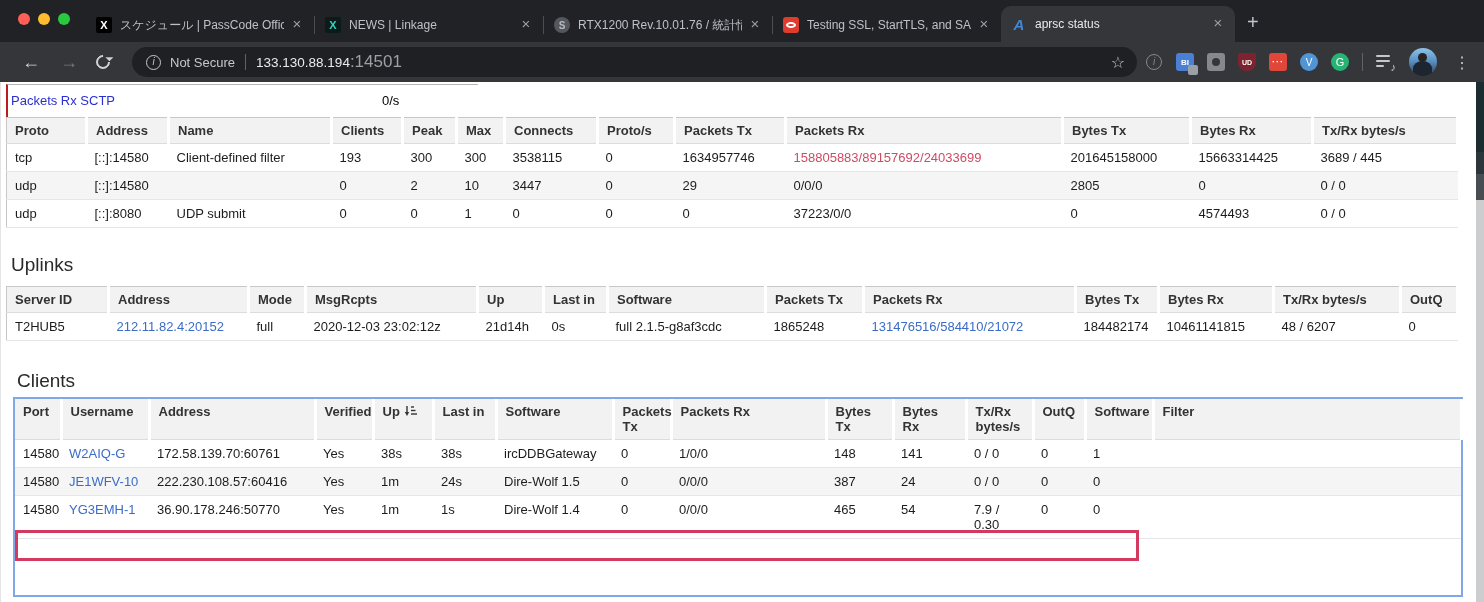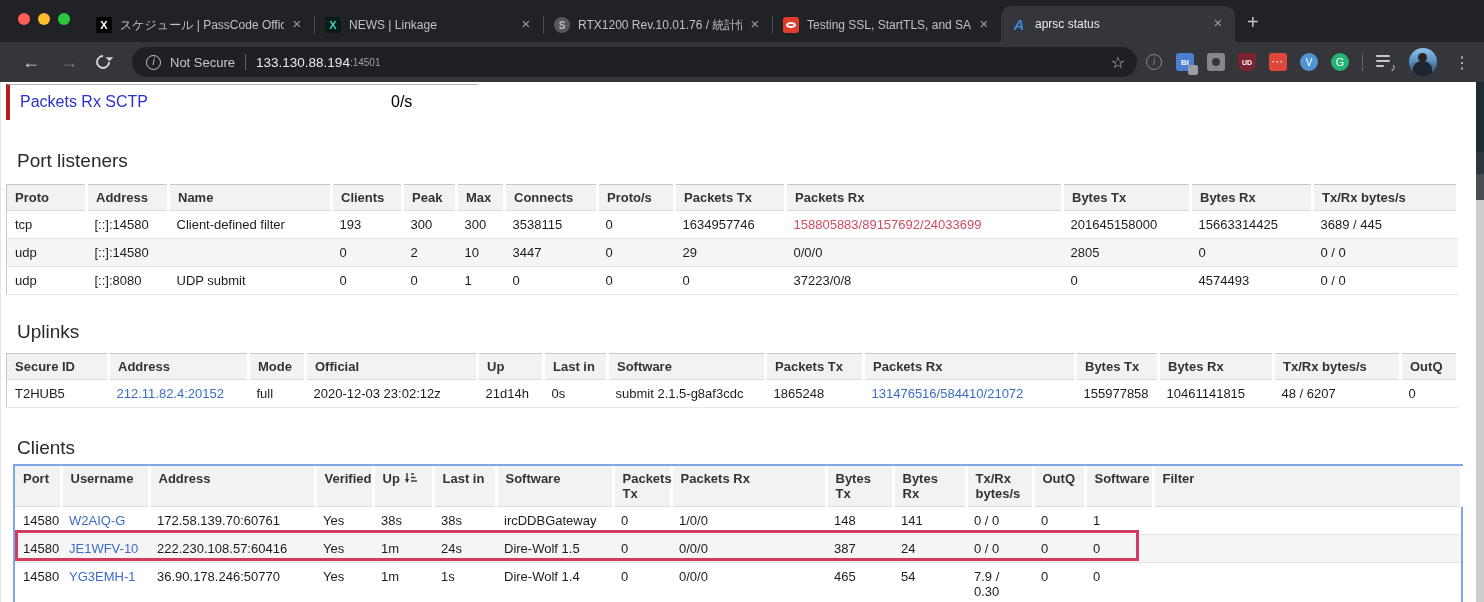--- a/index.html
+++ b/index.html
@@ -30,21 +30,21 @@
   .toolbar { height:40px; background:#34363a; display:flex; align-items:center; padding:0 10px 0 12px; }
   .navbtn { color:#cfd1d4; font-size:18px; padding:0 10px; }
   .navbtn.dim { color:#77797d; }
   .reload { width:14px; height:14px; border:2px solid #cfd1d4; border-radius:50%; border-top-color:transparent; position:relative; margin:0 12px 0 8px; transform:rotate(45deg); }
   .reload i { position:absolute; right:-3px; top:-4px; width:0; height:0; border:4px solid transparent; border-left-color:#cfd1d4; transform:rotate(45deg); }
   .omnibox { flex:1; background:#1e2023; border-radius:16px; height:30px; margin:0 8px 0 10px; display:flex; align-items:center; padding:0 12px 0 14px; color:#c5c8cb; font-size:13px; }
   .omni-info { width:15px; height:15px; border:1.5px solid #c5c8cb; border-radius:50%; text-align:center; line-height:12px; font-size:10px; font-style:italic; flex:0 0 15px; }
   .sec-label { margin:0 10px 0 9px; }
   .omni-sep { width:1px; height:16px; background:#5f6368; margin-right:10px; }
   .url-host { color:#e8eaed; font-size:13.5px; }
-  .url-port { color:#9aa0a6; font-size:10px; }
+  .url-port { color:#9aa0a6; font-size:17px; }
   .omni-star { margin-left:auto; font-size:16px; color:#c5c8cb; }
   .extrow { display:flex; align-items:center; gap:13px; }
   .ext { width:18px; height:18px; display:flex; align-items:center; justify-content:center; position:relative; }
   .ext-info { width:16px; height:16px; border:1.5px solid #85888c; border-radius:50%; color:#85888c; text-align:center; line-height:13px; font-size:10px; font-style:italic; }
   .ext-bw { background:#4a7fd4; border-radius:3px; color:#fff; font-size:8px; font-weight:bold; }
   .ext-bw b { position:absolute; right:-4px; bottom:-4px; width:10px; height:10px; background:#9aa0a6; border-radius:2px; }
   .ext-cam { background:#85888c; border-radius:3px; }
   .ext-cam i { display:block; width:8px; height:8px; background:#34363a; border-radius:50%; }
   .ext-ud { background:#7b2430; border-radius:2px 2px 45% 45%; color:#fff; font-size:7px; font-weight:bold; }
   .ext-dots { background:#e0473a; border-radius:3px; color:#fff; font-size:9px; font-weight:bold; letter-spacing:1px; }
@@ -55,25 +55,25 @@
   .media-icon span { position:absolute; left:0; height:2px; background:#c5c8cb; border-radius:1px; }
   .media-icon .l1{top:1px;width:14px;} .media-icon .l2{top:6px;width:14px;} .media-icon .l3{top:11px;width:8px;}
   .media-icon em { position:absolute; right:0; bottom:-3px; font-style:normal; color:#c5c8cb; font-size:11px; }
   .avatar { width:28px; height:28px; border-radius:50%; background:linear-gradient(180deg,#8fc3e8 0%,#5b93c4 45%,#2d3e52 100%); position:relative; overflow:hidden; }
   .avatar i { position:absolute; left:9px; top:5px; width:9px; height:9px; background:#2a2420; border-radius:50%; }
   .avatar b { position:absolute; left:4px; top:13px; width:19px; height:15px; background:#1d2530; border-radius:50% 50% 0 0; }
   .kebab { color:#c5c8cb; font-size:16px; padding:0 4px; }
 
   
   .page { position:relative; height:520px; background:#fff; overflow:hidden; border-left:1px solid #e4e4e4; }
-  .stats-row { margin:2px 0 0 5px; width:472px; border-top:1px solid #b5b5b5; border-left:4px solid #b91c1c; padding:8px 0 9px 10px; font-size:16px; }
+  .stats-row { margin:2px 0 0 5px; width:472px; border-top:1px solid #b5b5b5; border-left:2px solid #b91c1c; padding:8px 0 9px 3px; font-size:13px; }
   .stats-label { display:inline-block; width:371px; }
   h2 { font-size:19px; font-weight:400; color:#2a2a2a; line-height:21px; }
   .h-pl { margin:30px 0 13px 16px; }
-  .h-up { margin:26px 0 11px 16px; }
+  .h-up { margin:26px 0 11px 10px; }
   .h-cl { margin:29px 0 6px 16px; }
   table { border-collapse:collapse; table-layout:fixed; font-size:13px; color:#1c1c1c; }
   .t-main { margin-left:5px; border-left:1px solid #c8c8c8; }
   thead th { background:#f2f2f2; border-top:1px solid #c8c8c8; border-bottom:1px solid #dcdcdc; border-right:3px solid #fff; font-size:13px; font-weight:bold; color:#333; text-align:left; padding:5px 8px; }
   td { padding:6px 8px; border-bottom:1px solid #e6e6e6; vertical-align:top; white-space:pre-line; overflow:hidden; }
   tr.alt td { background:#f5f5f5; }
   a { text-decoration:none; }
   .top-link { color:#2b2fd0; }
   .blue-link { color:#3a6cc8; }
   .red-link { color:#cd4b63; }
@@ -178,21 +178,20 @@
       <span class="kebab">⋮</span>
     </div>
   </div>
 
   <div class="page">
 
     <div class="stats-row">
       <span class="stats-label"><a class="top-link">Packets Rx SCTP</a></span><span>0/s</span>
     </div>
 
-    <h2 class="h-pl">Port listeners</h2>
     <table class="t-main">
       <colgroup>
           <col style="width:80px">
           <col style="width:82px">
           <col style="width:163px">
           <col style="width:71px">
           <col style="width:54px">
           <col style="width:48px">
           <col style="width:93px">
           <col style="width:77px">
@@ -253,21 +252,21 @@
           <tr>
             <td>udp</td>
             <td>[::]:8080</td>
             <td>UDP submit</td>
             <td>0</td>
             <td>0</td>
             <td>1</td>
             <td>0</td>
             <td>0</td>
             <td>0</td>
-            <td>37223/0/8</td>
+            <td>37223/0/0</td>
             <td>0</td>
             <td>4574493</td>
             <td>0 / 0</td>
           </tr>
         </tbody>
     </table>
 
     <h2 class="h-up">Uplinks</h2>
     <table class="t-main">
       <colgroup>
@@ -280,47 +279,47 @@
           <col style="width:158px">
           <col style="width:98px">
           <col style="width:212px">
           <col style="width:83px">
           <col style="width:115px">
           <col style="width:127px">
           <col style="width:57px">
         </colgroup>
       <thead>
           <tr>
-        <th>Secure ID</th>
+        <th>Server ID</th>
         <th>Address</th>
         <th>Mode</th>
-        <th>Official</th>
+        <th>MsgRcpts</th>
         <th>Up</th>
         <th>Last in</th>
         <th>Software</th>
         <th>Packets Tx</th>
         <th>Packets Rx</th>
         <th>Bytes Tx</th>
         <th>Bytes Rx</th>
         <th>Tx/Rx bytes/s</th>
         <th>OutQ</th>
       </tr>
         </thead>
       <tbody>
           <tr>
             <td>T2HUB5</td>
             <td><a class="blue-link">212.11.82.4:20152</a></td>
             <td>full</td>
             <td>2020-12-03 23:02:12z</td>
             <td>21d14h</td>
             <td>0s</td>
-            <td>submit 2.1.5-g8af3cdc</td>
+            <td>full 2.1.5-g8af3cdc</td>
             <td>1865248</td>
             <td><a class="blue-link">131476516/584410/21072</a></td>
-            <td>155977858</td>
+            <td>184482174</td>
             <td>10461141815</td>
             <td>48 / 6207</td>
             <td>0</td>
           </tr>
         </tbody>
     </table>
 
     <h2 class="h-cl">Clients</h2>
     <div class="clients-box">
       <table style="width:1446px">

